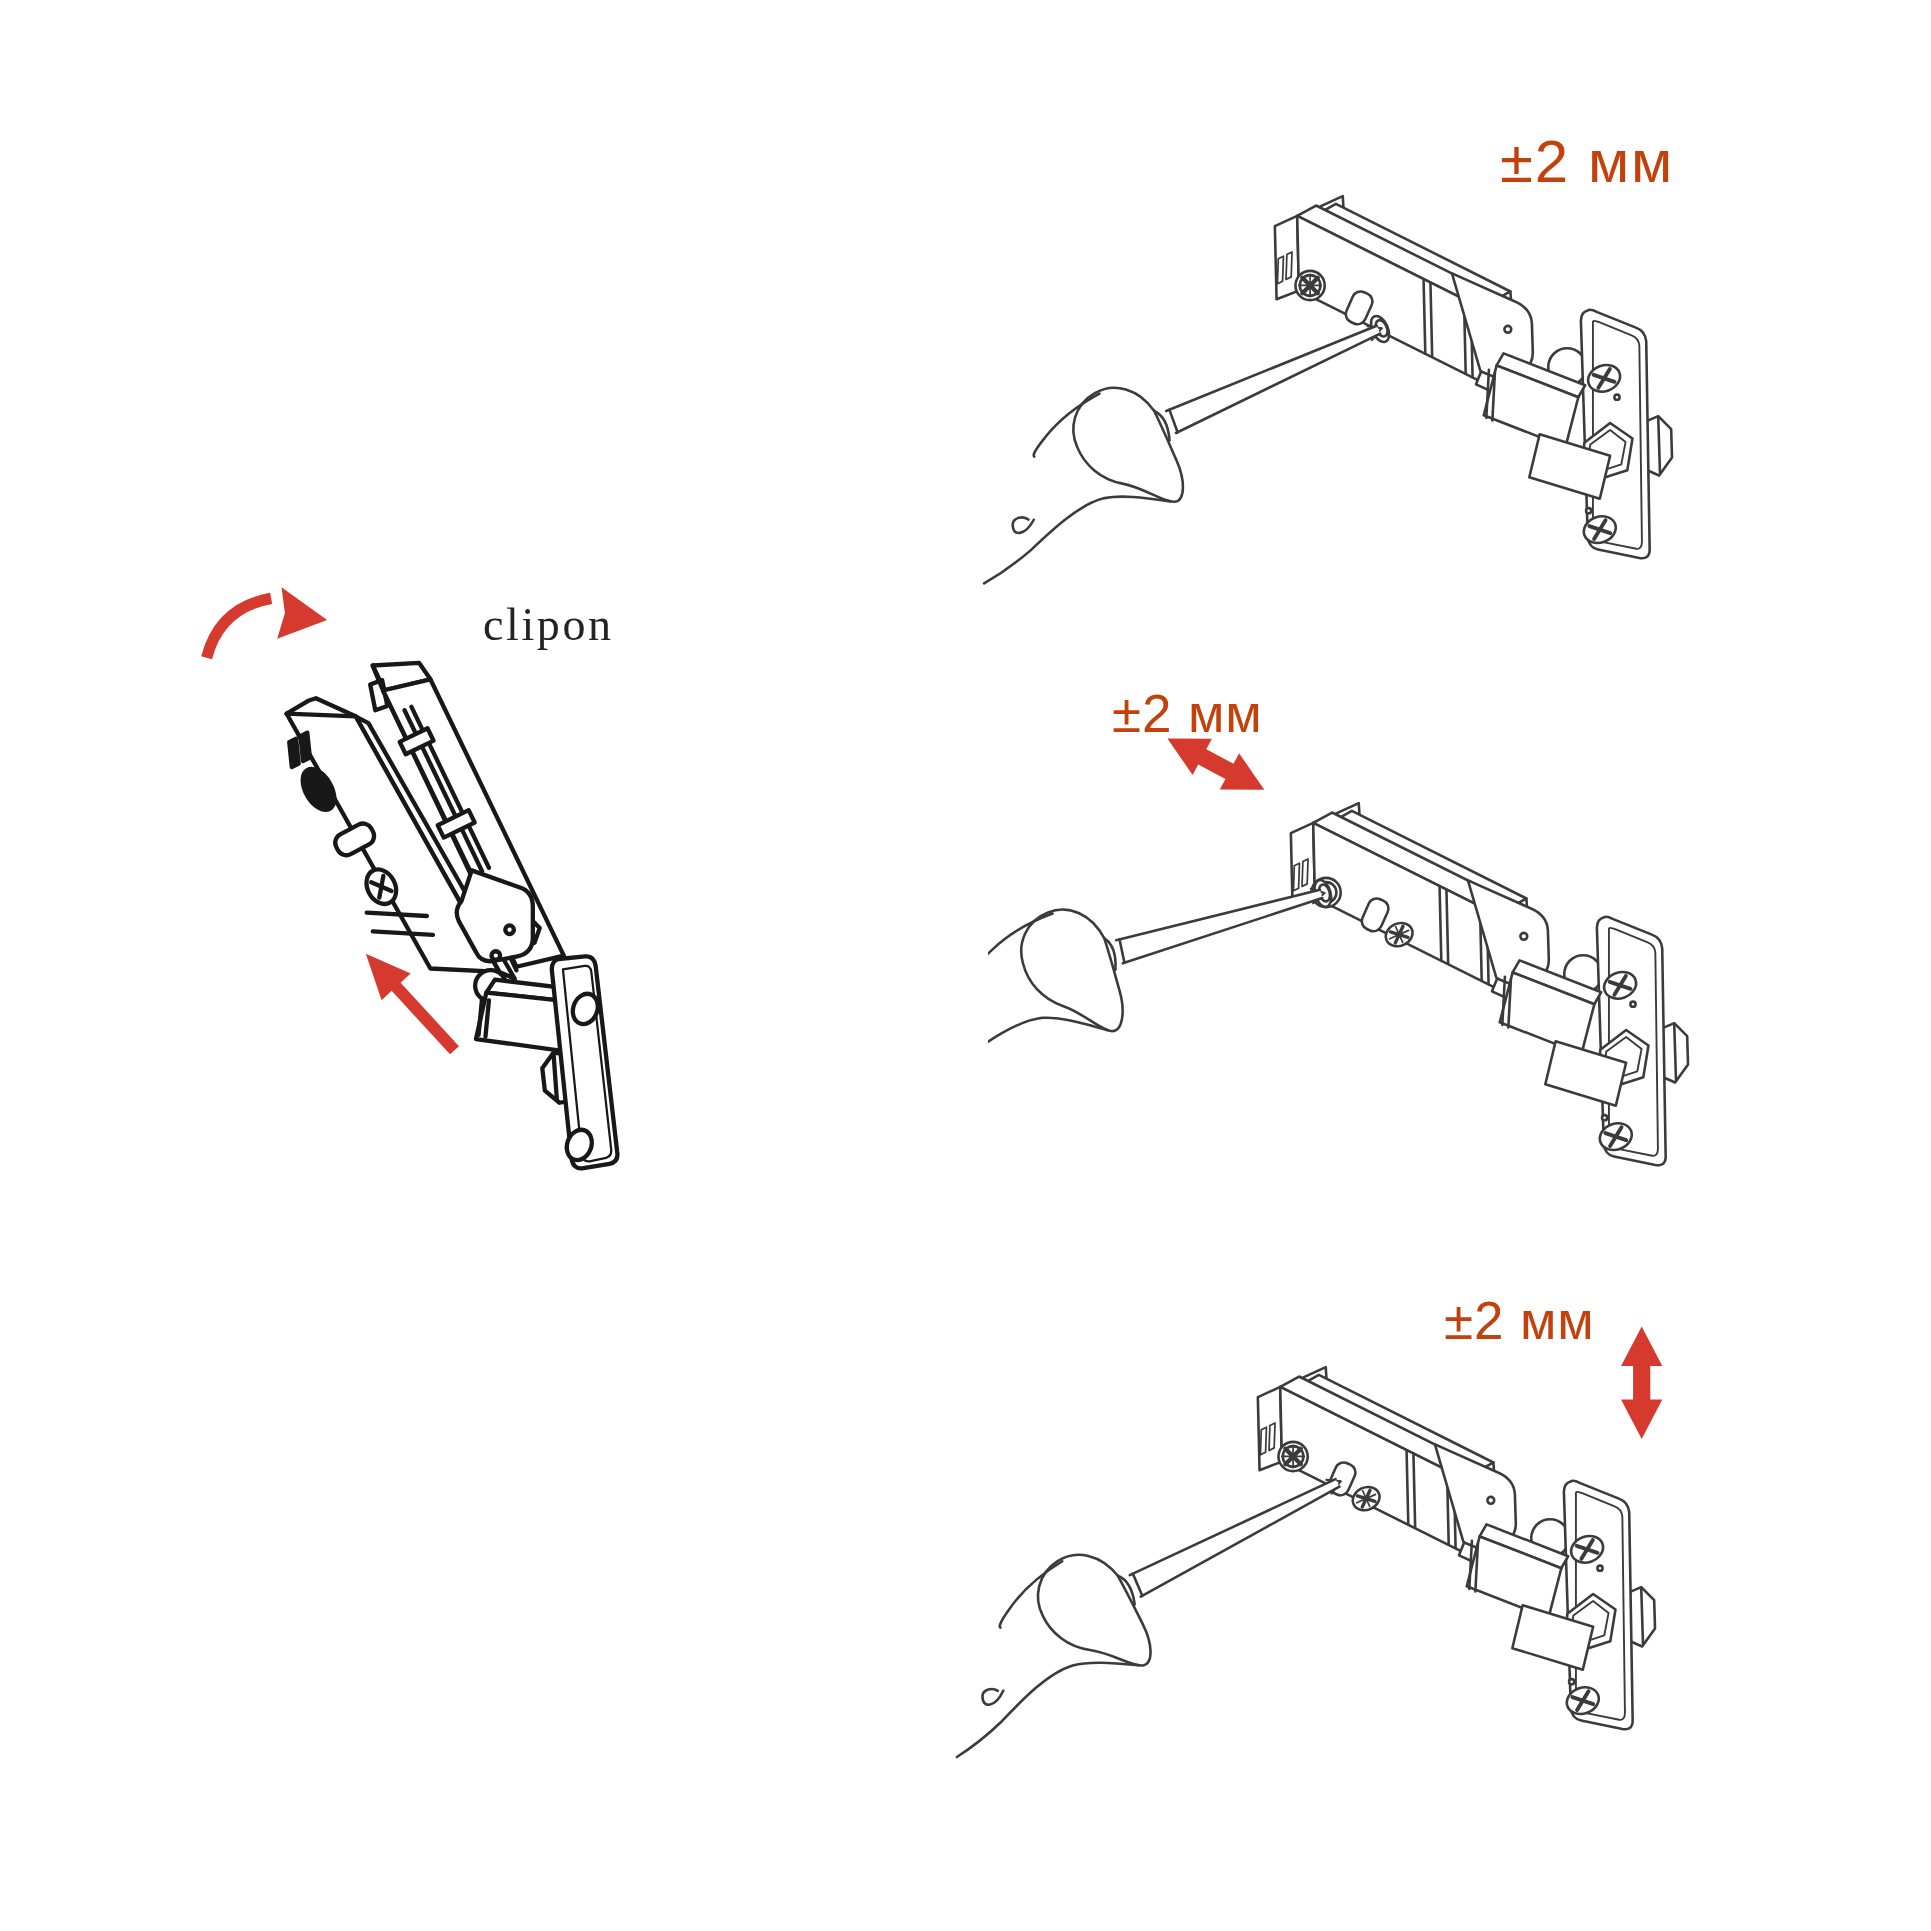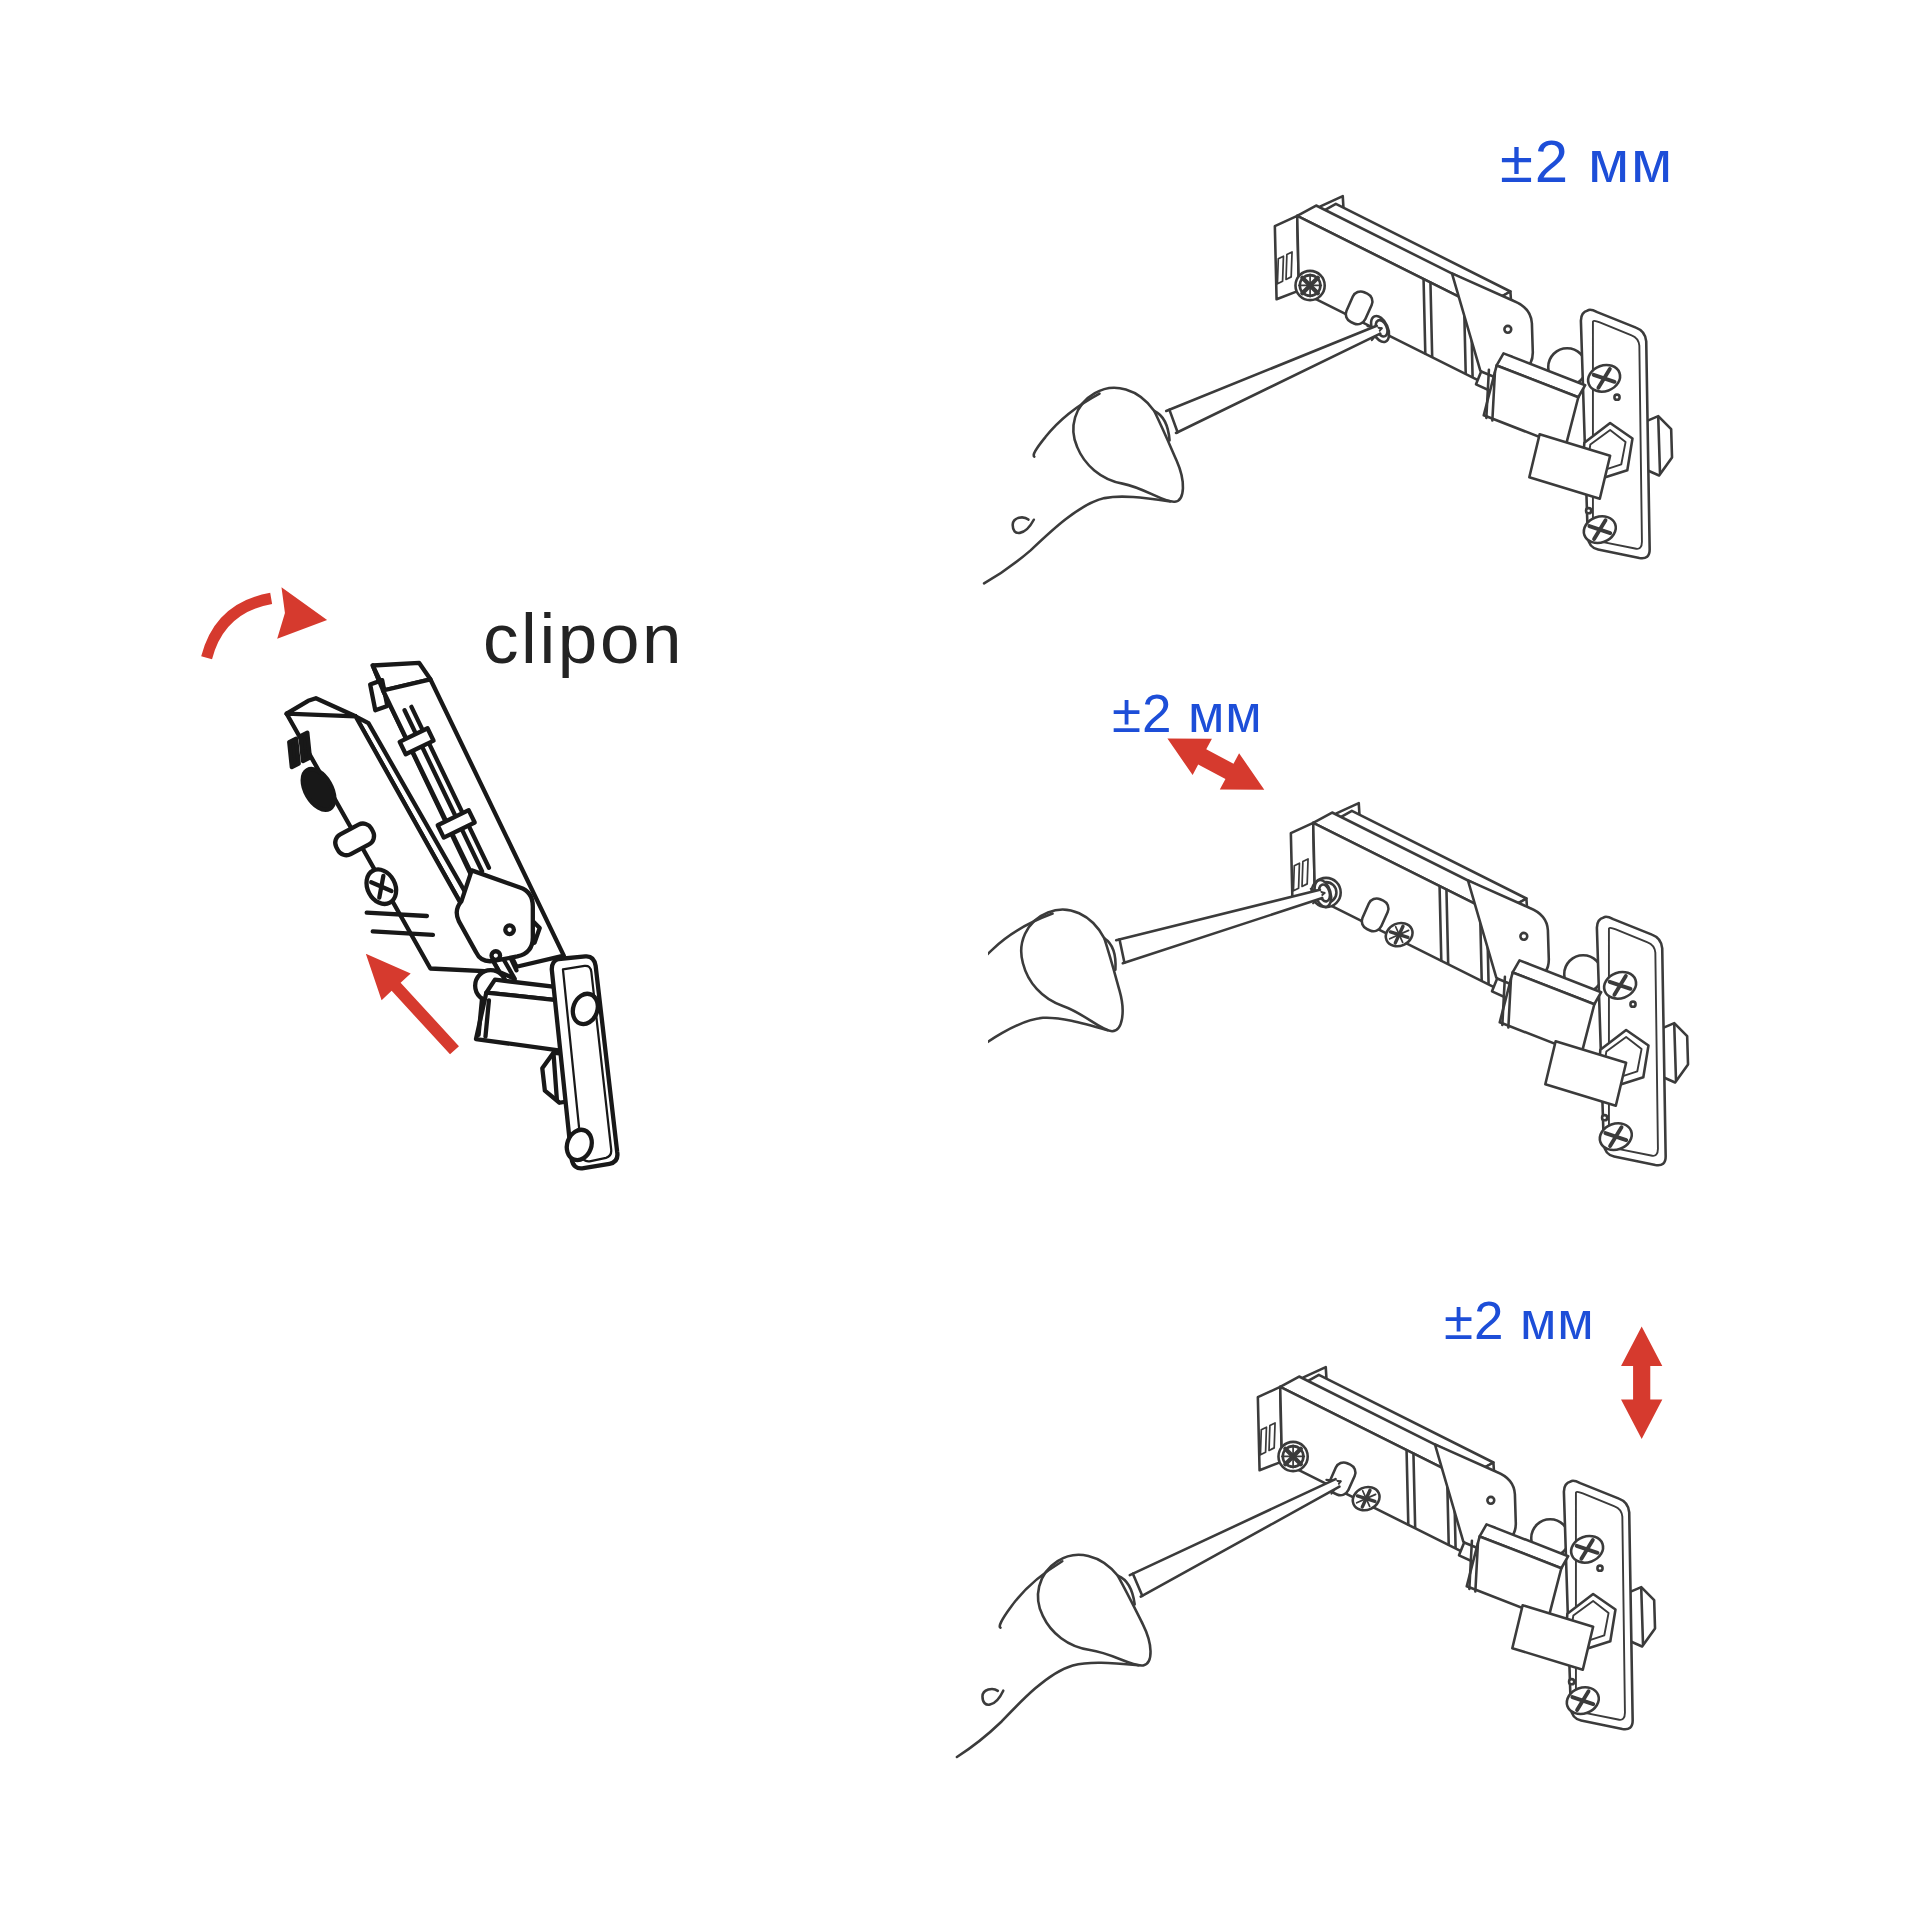--- a/index.html
+++ b/index.html
@@ -1,22 +1,22 @@
 <!DOCTYPE html>
 <html style="font-size:13.8px"><head>
 <meta charset="utf-8">
 <style>
   html,body{margin:0;padding:0;}
   .page{position:relative;width:1932px;height:1932px;background:#ffffff;overflow:hidden;
         font-family:"Liberation Sans", sans-serif;}
-  .label{position:absolute;color:#1d4ed8;white-space:nowrap;}
+  .label{position:absolute;color:#c2410c;white-space:nowrap;}
   .lbl-top{left:1500px;top:127px;font-size:60px;letter-spacing:1.7px;}
   .lbl-mid{left:1112px;top:683px;font-size:53px;letter-spacing:0.9px;}
   .lbl-bot{left:1444px;top:1290px;font-size:53px;letter-spacing:0.9px;}
-  .lbl-clipon{left:483px;top:598px;font-size:71px;letter-spacing:2.6px;color:#232323;}
+  .lbl-clipon{left:483px;top:598px;font-size:46px;letter-spacing:2.6px;color:#232323;font-family:Liberation Serif, serif;}
   .art{position:absolute;}
   #art-top{left:972px;top:172px;}
   #art-mid{left:988px;top:779px;}
   #art-bot{left:955px;top:1343px;}
   #art-clipon{left:198px;top:551px;}
   #arrow-diag{left:1144px;top:723px;}
   #arrow-vert{left:1609px;top:1316px;}
 </style>
 </head>
 <body>

